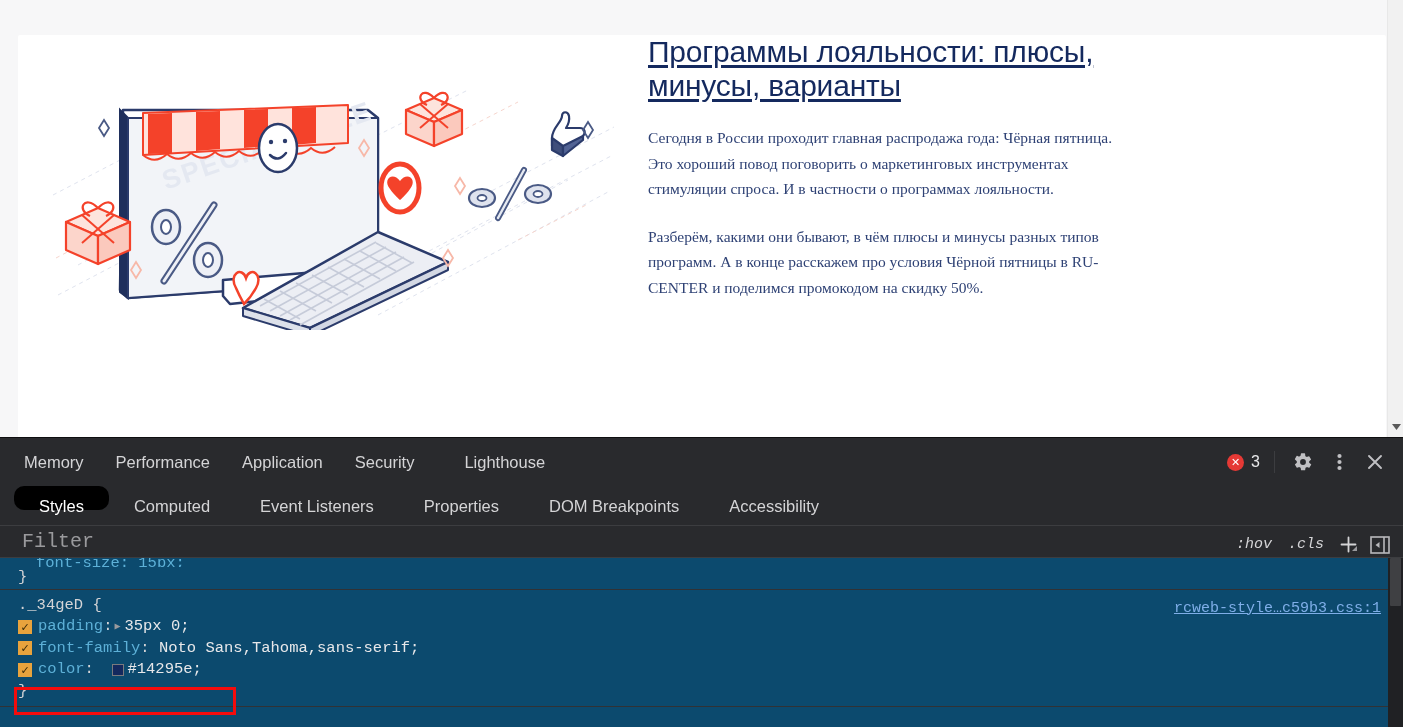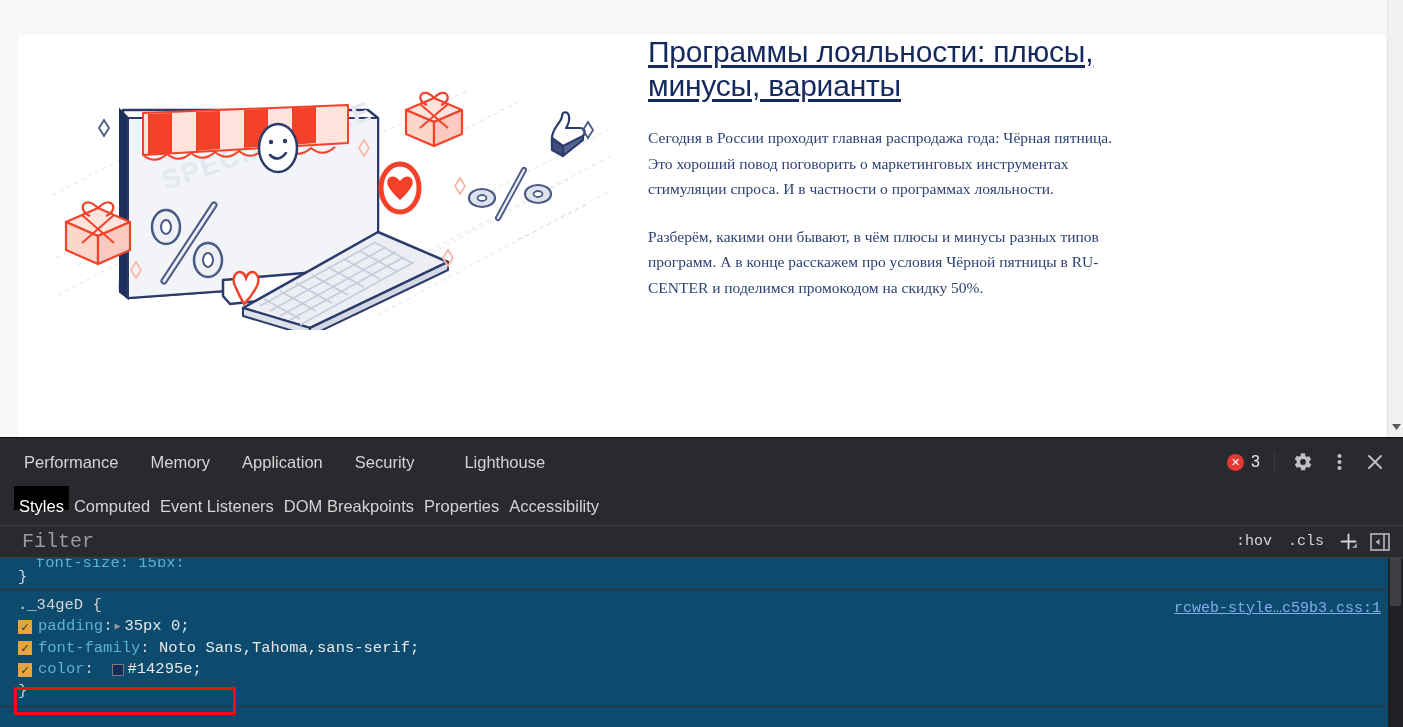--- a/index.html
+++ b/index.html
@@ -157,25 +157,26 @@
     background: #292a2d;
     border-bottom: 1px solid #3c3d40;
     display: flex;
     align-items: stretch;
     padding-left: 14px;
   }
   .dt-subtab {
     font-family: "Liberation Sans", sans-serif;
     font-size: 16.5px;
     color: #d4d4d6;
-    padding: 0 5px;
+    padding: 0 25px;
     height: 24px;
     line-height: 40px;
     white-space: nowrap;
     cursor: pointer;
+    border-radius: 10px;
   }
   .dt-subtab.active {
     background: #000000;
     color: #ffffff;
   }
 
   
   #styles-toolbar {
     position: relative;
     height: 32px;
@@ -193,24 +194,25 @@
     outline: none;
     color: #d4d4d6;
     font-family: Liberation Mono, monospace;
     font-size: 20px;
     padding-left: 6px;
   }
   #styles-filter-input::placeholder { color: #9a9a9d; }
 
   #styles-toolbar-right {
     display: flex;
-    align-items: center;
+    align-items: flex-end;
     gap: 2px;
     padding-right: 8px;
     height: 32px;
+    font-style: italic;
   }
   .toolbar-text-btn {
     font-family: "Liberation Mono", monospace;
     font-size: 15px;
     color: #d4d4d6;
     padding: 0 7px;
     height: 26px;
     line-height: 26px;
     cursor: pointer;
   }
@@ -469,22 +471,22 @@
       <svg width="9" height="6" viewBox="0 0 9 6">
           <path d="M0 0 L9 0 L4.5 6 Z" fill="#5a5a5a"></path>
         </svg>
     </div>
   </div>
 </div>
 
 <div id="devtools">
 
   <div id="devtools-tabbar">
+    <div class="dt-tab">Memory</div>
     <div class="dt-tab">Performance</div>
-    <div class="dt-tab">Memory</div>
     <div class="dt-tab">Application</div>
     <div class="dt-tab">Security</div>
     <div class="dt-tab" style="margin-left:18px">Lighthouse</div>
 
     <div id="devtools-tabbar-right">
       <div id="error-badge">
         <span id="error-badge-icon">✕</span>
         <span id="error-badge-count">3</span>
       </div>
       <div class="dt-icon-btn">
@@ -504,22 +506,22 @@
           <path d="M3 3 L15 15 M15 3 L3 15"></path>
         </svg>
       </div>
     </div>
   </div>
 
   <div id="devtools-subtabbar">
     <div class="dt-subtab active">Styles</div>
     <div class="dt-subtab">Computed</div>
     <div class="dt-subtab">Event Listeners</div>
+    <div class="dt-subtab">Properties</div>
     <div class="dt-subtab">DOM Breakpoints</div>
-    <div class="dt-subtab">Properties</div>
     <div class="dt-subtab">Accessibility</div>
   </div>
 
   <div id="styles-toolbar">
     <input id="styles-filter-input" type="text" placeholder="Filter" style="">
     <div id="styles-toolbar-right">
       <div class="toolbar-text-btn">:hov</div>
       <div class="toolbar-text-btn">.cls</div>
       <div id="new-style-rule-btn">
         <svg width="21" height="21" viewBox="0 0 21 21">

